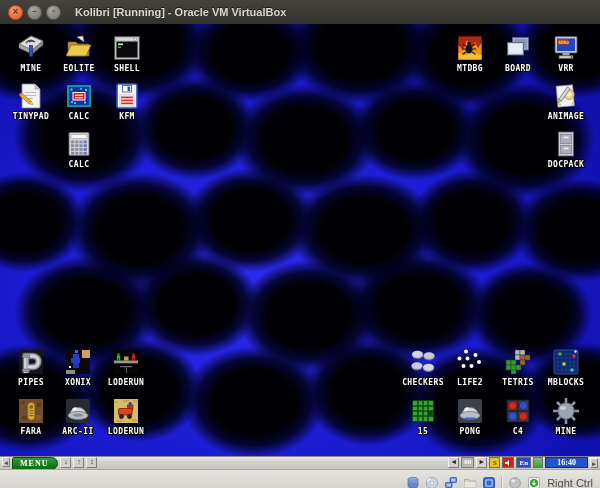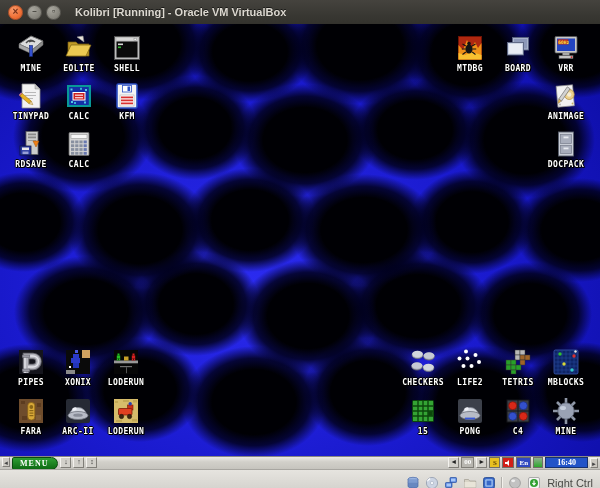--- a/index.html
+++ b/index.html
@@ -178,35 +178,20 @@
             <rect x="10.5" y="4.5" width="9" height="6.5" fill="#ffffff" stroke="#2c50c4" stroke-width="0.8"></rect>
             <rect x="15.5" y="5.5" width="2.6" height="4.5" fill="#2c50c4"></rect>
             <rect x="8" y="14" width="14" height="11" fill="#ffffff" stroke="#b0b0b0" stroke-width="0.6"></rect>
             <rect x="9" y="15.5" width="12" height="1.8" fill="#d83030"></rect>
             <rect x="9" y="18.5" width="12" height="1.8" fill="#d83030"></rect>
             <rect x="9" y="21.5" width="12" height="1.8" fill="#d83030"></rect>
           </svg>
         </div>
         <div class="dlabel">KFM</div>
       </div>
-      <div class="dicon" style="left: 4px; top: 105px;">
-        <div class="glyph">
-          <svg width="30" height="30" viewBox="0 0 30 30">
-            <rect x="10" y="2.5" width="12" height="23" fill="#cccccc" stroke="#606060" stroke-width="0.8"></rect>
-            <rect x="12" y="4.5" width="8" height="1.8" fill="#8a8a8a"></rect>
-            <rect x="12" y="7.5" width="8" height="1.8" fill="#8a8a8a"></rect>
-            <rect x="12" y="11" width="8" height="1" fill="#9a9a9a"></rect>
-            <polygon points="17,12 23,12 20,18" fill="#f08018" stroke="#a05008" stroke-width="0.5"></polygon>
-            <rect x="4" y="17" width="11" height="9" fill="#2838a0" stroke="#101840" stroke-width="0.8"></rect>
-            <rect x="6" y="18.5" width="7" height="2.6" fill="#e8e8e8"></rect>
-            <rect x="6.5" y="22.5" width="6" height="2.6" fill="#98a0d8"></rect>
-          </svg>
-        </div>
-        <div class="dlabel">RDSAVE</div>
-      </div>
       <div class="dicon" style="left: 52px; top: 105px;">
         <div class="glyph">
           <svg width="30" height="30" viewBox="0 0 30 30">
             <rect x="5" y="3.5" width="20" height="23" rx="1" fill="#d4d4d4" stroke="#6a6a6a" stroke-width="0.8"></rect>
             <rect x="7" y="5.5" width="16" height="4" fill="#f6f6f6" stroke="#8a8a8a" stroke-width="0.5"></rect>
             <g fill="#8890a0">
               <rect x="7" y="11.5" width="3.2" height="2.8"></rect>
               <rect x="11.2" y="11.5" width="3.2" height="2.8"></rect>
               <rect x="15.4" y="11.5" width="3.2" height="2.8"></rect>
               <rect x="7" y="15.3" width="3.2" height="2.8"></rect>

